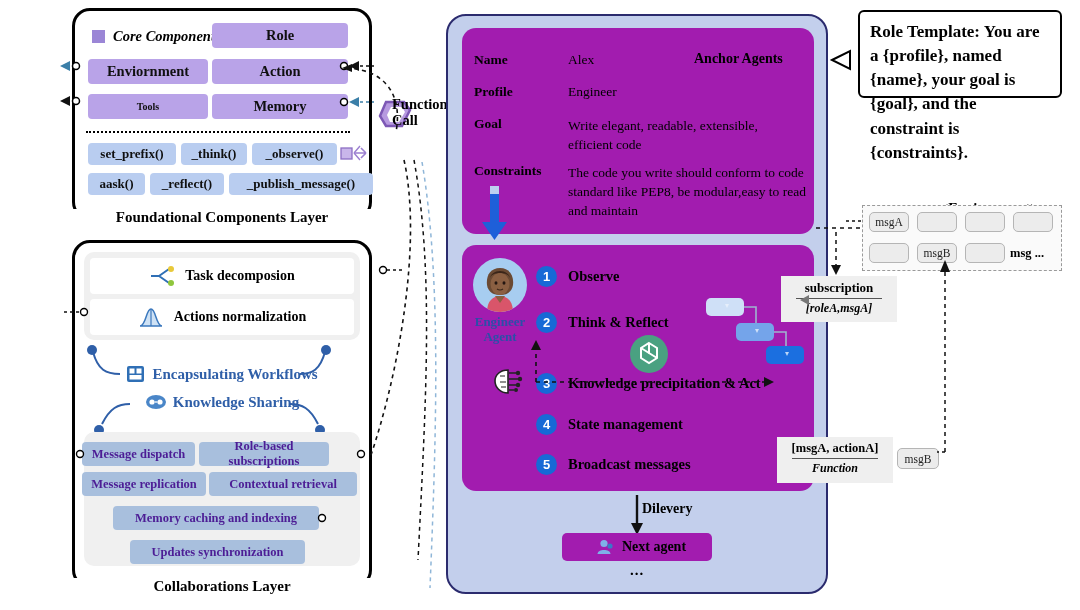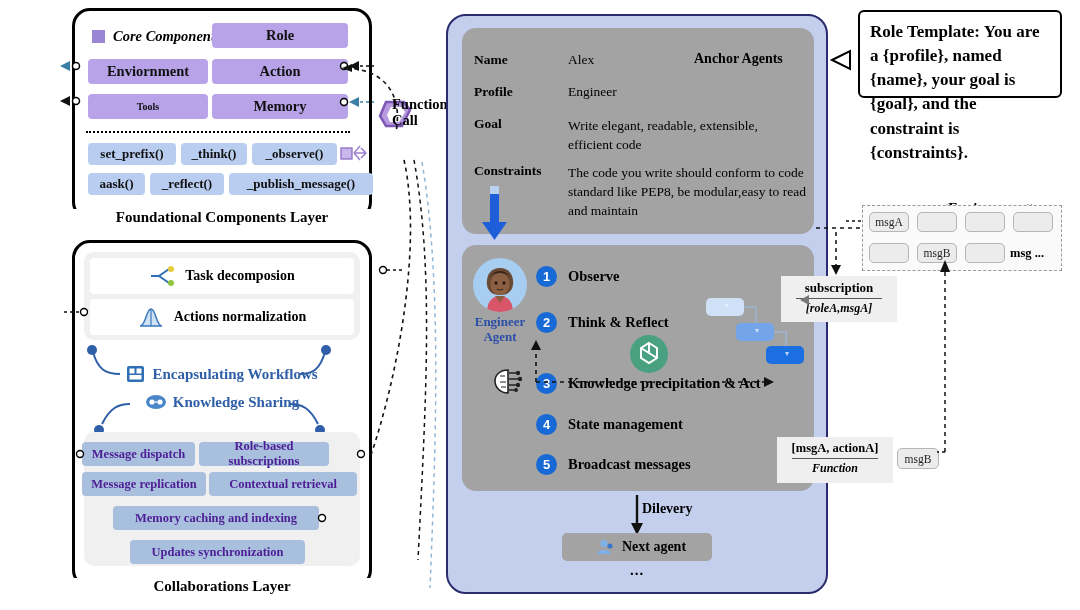--- a/index.html
+++ b/index.html
@@ -22,21 +22,21 @@
   .layer-label{font-weight:bold;font-size:15px;text-align:center;}
 
   
   .greypanel{background:#f0f0f0;border-radius:10px;}
 
   
   .dotsep{border-top:2px dotted #000;}
 
   
   .mainpanel{background:#c3cfec;border:2px solid #2b2b6e;border-radius:20px;}
-  .innerwhite{background:#a3a3a3;border-radius:14px;padding-left:8px;}
+  .innerwhite{background:#a21caf;border-radius:14px;padding-left:8px;}
 
   
   .callout{border:2px solid #000;border-radius:6px;background:#fff;
            font-weight:bold;font-size:17px;line-height:1.42;padding:8px 10px;}
 
   .envbox{border:1px dashed #9a9a9a;background:#fafafa;}
   .envcell{background:#ececec;border:1px solid #b5b5b5;border-radius:5px;
            display:flex;align-items:center;justify-content:center;
            font-size:11.5px;color:#222;}
 

